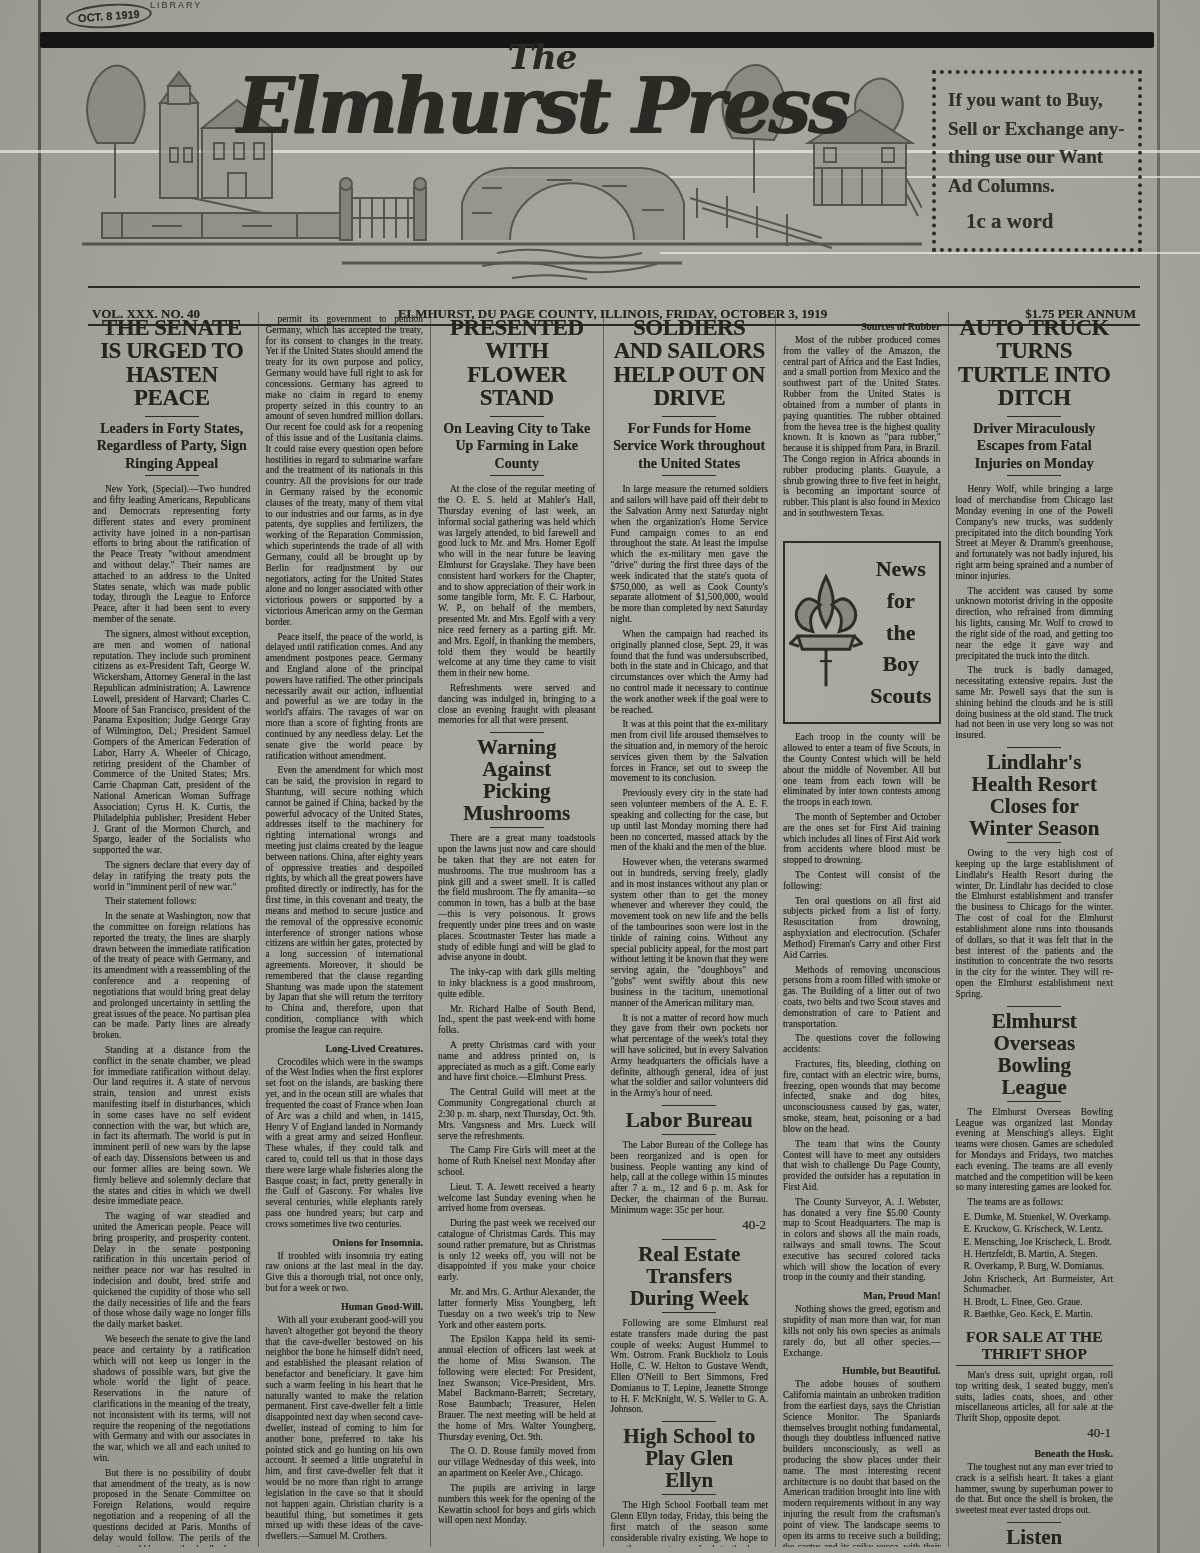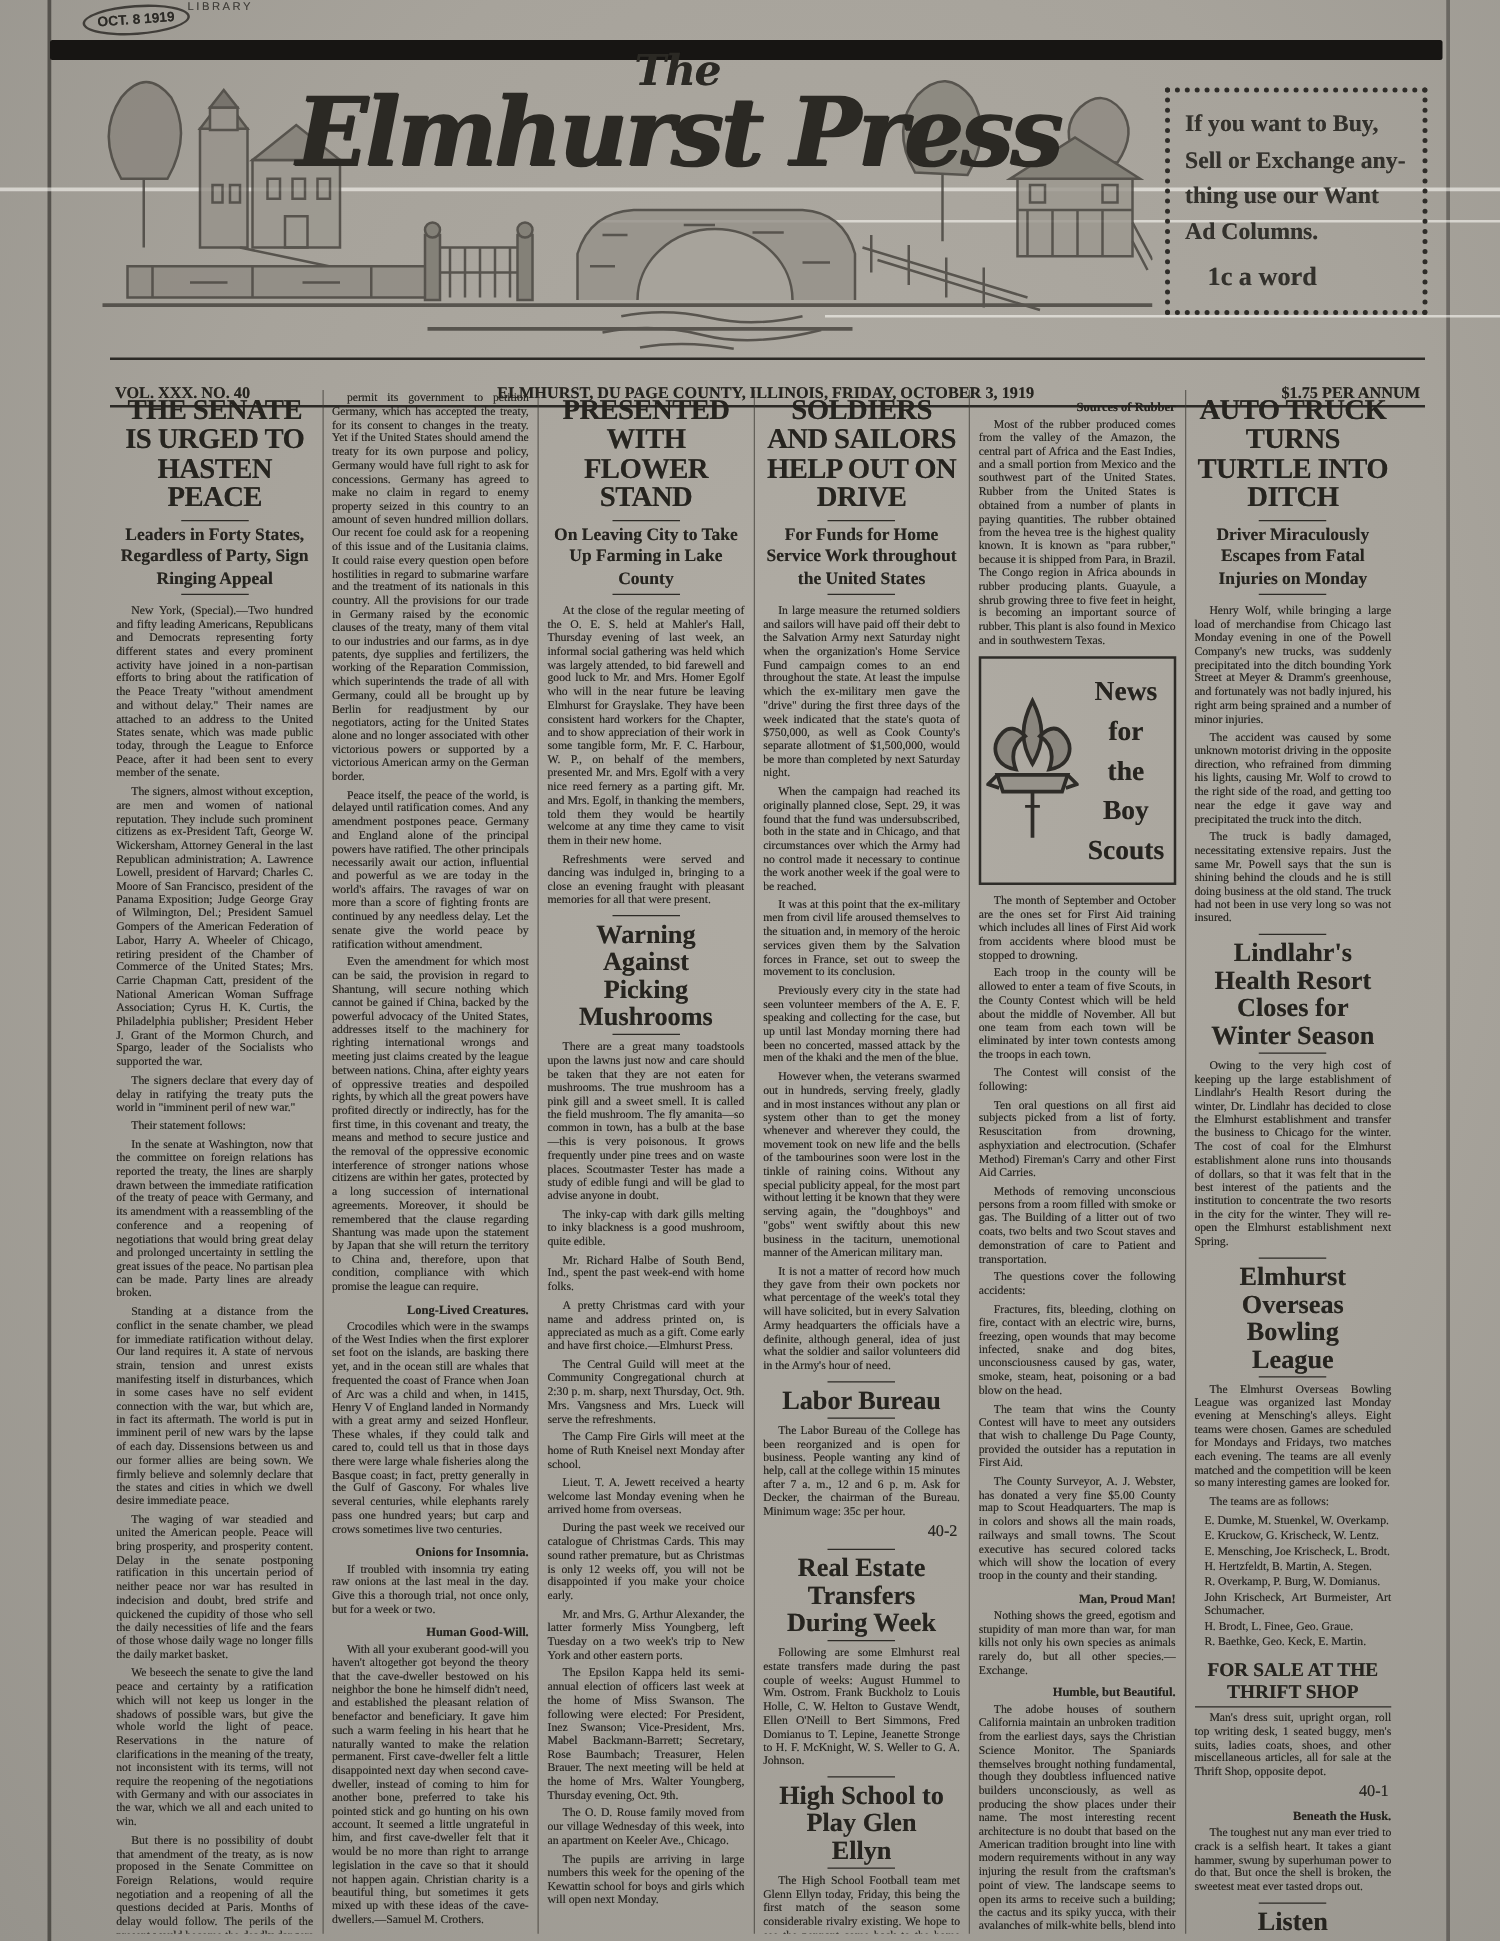--- a/index.html
+++ b/index.html
@@ -44,21 +44,21 @@
   p.team{text-indent:0;margin:0 0 1.5px;padding-left:8px;}
   .headline{font-size:23px;font-weight:bold;text-align:center;line-height:1.02;margin:2px 0 6px;letter-spacing:-.5px;}
   .subhead{font-size:14px;font-weight:bold;text-align:center;line-height:1.25;margin:0 0 8px;}
   .subhead::before,.subhead::after,.section-head::before,.section-head::after{
     content:"";display:block;width:54px;margin:3px auto;border-top:1.5px solid #2c2a26;}
   .section-head{font-size:21px;font-weight:bold;text-align:center;line-height:1.05;margin:6px 12px 5px;}
   .caps-head{font-size:15.5px;font-weight:bold;text-align:center;line-height:1.1;margin:8px 0 4px;
     border-bottom:1px solid #2c2a26;padding-bottom:3px;}
   .small-head{font-size:10px;font-weight:bold;text-align:right;margin:7px 0 3px;}
   .tag{text-align:right;font-size:13px;margin:-3px 2px 4px 0;}
-  .scout-box{border:2px solid #2e2c28;margin:6px 0 8px;padding:10px 4px;display:flex;align-items:center;gap:4px;}
+  .scout-box{border:2px solid #2e2c28;margin:22px 0 8px;padding:10px 4px;display:flex;align-items:center;gap:4px;}
   .scout-words{flex:1;text-align:center;font-size:22px;font-weight:bold;line-height:1.45;}
 </style>
 </head>
 <body>
 
 <div class="page">
   <div class="edge-left"></div>
   <div class="edge-right"></div>
   <div class="top-band"></div>
   <div class="scratch s1"></div>
@@ -168,21 +168,21 @@
         <h3 class="subhead">On Leaving City to Take Up Farming in Lake County</h3>
         <p class="para">At the close of the regular meeting of the O. E. S. held at Mahler's Hall, Thursday evening of last week, an informal social gathering was held which was largely attended, to bid farewell and good luck to Mr. and Mrs. Homer Egolf who will in the near future be leaving Elmhurst for Grayslake. They have been consistent hard workers for the Chapter, and to show appreciation of their work in some tangible form, Mr. F. C. Harbour, W. P., on behalf of the members, presented Mr. and Mrs. Egolf with a very nice reed fernery as a parting gift. Mr. and Mrs. Egolf, in thanking the members, told them they would be heartily welcome at any time they came to visit them in their new home.</p>
         <p class="para">Refreshments were served and dancing was indulged in, bringing to a close an evening fraught with pleasant memories for all that were present.</p>
         <h2 class="section-head">Warning Against Picking Mushrooms</h2>
         <p class="para">There are a great many toadstools upon the lawns just now and care should be taken that they are not eaten for mushrooms. The true mushroom has a pink gill and a sweet smell. It is called the field mushroom. The fly amanita—so common in town, has a bulb at the base—this is very poisonous. It grows frequently under pine trees and on waste places. Scoutmaster Tester has made a study of edible fungi and will be glad to advise anyone in doubt.</p>
         <p class="para">The inky-cap with dark gills melting to inky blackness is a good mushroom, quite edible.</p>
         <p class="para">Mr. Richard Halbe of South Bend, Ind., spent the past week-end with home folks.</p>
         <p class="para">A pretty Christmas card with your name and address printed on, is appreciated as much as a gift. Come early and have first choice.—Elmhurst Press.</p>
         <p class="para">The Central Guild will meet at the Community Congregational church at 2:30 p. m. sharp, next Thursday, Oct. 9th. Mrs. Vangsness and Mrs. Lueck will serve the refreshments.</p>
         <p class="para">The Camp Fire Girls will meet at the home of Ruth Kneisel next Monday after school.</p>
-        <p class="para">Lieut. T. A. Jewett received a hearty welcome last Monday evening when he arrived home from overseas.</p>
+        <p class="para">Lieut. T. A. Jewett received a hearty welcome last Sunday evening when he arrived home from overseas.</p>
         <p class="para">During the past week we received our catalogue of Christmas Cards. This may sound rather premature, but as Christmas is only 12 weeks off, you will not be disappointed if you make your choice early.</p>
         <p class="para">Mr. and Mrs. G. Arthur Alexander, the latter formerly Miss Youngberg, left Tuesday on a two week's trip to New York and other eastern ports.</p>
         <p class="para">The Epsilon Kappa held its semi-annual election of officers last week at the home of Miss Swanson. The following were elected: For President, Inez Swanson; Vice-President, Mrs. Mabel Backmann-Barrett; Secretary, Rose Baumbach; Treasurer, Helen Brauer. The next meeting will be held at the home of Mrs. Walter Youngberg, Thursday evening, Oct. 9th.</p>
         <p class="para">The O. D. Rouse family moved from our village Wednesday of this week, into an apartment on Keeler Ave., Chicago.</p>
         <p class="para">The pupils are arriving in large numbers this week for the opening of the Kewattin school for boys and girls which will open next Monday.</p>
       </div>
       <div class="column">
         <h2 class="headline">SOLDIERS AND SAILORS HELP OUT ON DRIVE</h2>
         <h3 class="subhead">For Funds for Home Service Work throughout the United States</h3>
         <p class="para">In large measure the returned soldiers and sailors will have paid off their debt to the Salvation Army next Saturday night when the organization's Home Service Fund campaign comes to an end throughout the state. At least the impulse which the ex-military men gave the "drive" during the first three days of the week indicated that the state's quota of $750,000, as well as Cook County's separate allotment of $1,500,000, would be more than completed by next Saturday night.</p>
@@ -215,22 +215,22 @@
       </g>
     </svg>
   <div class="scout-words">
             <div>News</div>
             <div>for</div>
             <div>the</div>
             <div>Boy</div>
             <div>Scouts</div>
           </div>
         </div>
+        <p class="para">Each troop in the county will be allowed to enter a team of five Scouts, in the County Contest which will be held about the middle of November. All but one team from each town will be eliminated by inter town contests among the troops in each town.</p>
         <p class="para">The month of September and October are the ones set for First Aid training which includes all lines of First Aid work from accidents where blood must be stopped to drowning.</p>
-        <p class="para">Each troop in the county will be allowed to enter a team of five Scouts, in the County Contest which will be held about the middle of November. All but one team from each town will be eliminated by inter town contests among the troops in each town.</p>
         <p class="para">The Contest will consist of the following:</p>
         <p class="para">Ten oral questions on all first aid subjects picked from a list of forty. Resuscitation from drowning, asphyxiation and electrocution. (Schafer Method) Fireman's Carry and other First Aid Carries.</p>
         <p class="para">Methods of removing unconscious persons from a room filled with smoke or gas. The Building of a litter out of two coats, two belts and two Scout staves and demonstration of care to Patient and transportation.</p>
         <p class="para">The questions cover the following accidents:</p>
         <p class="para">Fractures, fits, bleeding, clothing on fire, contact with an electric wire, burns, freezing, open wounds that may become infected, snake and dog bites, unconsciousness caused by gas, water, smoke, steam, heat, poisoning or a bad blow on the head.</p>
         <p class="para">The team that wins the County Contest will have to meet any outsiders that wish to challenge Du Page County, provided the outsider has a reputation in First Aid.</p>
         <p class="para">The County Surveyor, A. J. Webster, has donated a very fine $5.00 County map to Scout Headquarters. The map is in colors and shows all the main roads, railways and small towns. The Scout executive has secured colored tacks which will show the location of every troop in the county and their standing.</p>
         <h4 class="small-head">Man, Proud Man!</h4>
         <p class="para">Nothing shows the greed, egotism and stupidity of man more than war, for man kills not only his own species as animals rarely do, but all other species.—Exchange.</p>
         <h4 class="small-head">Humble, but Beautiful.</h4>

